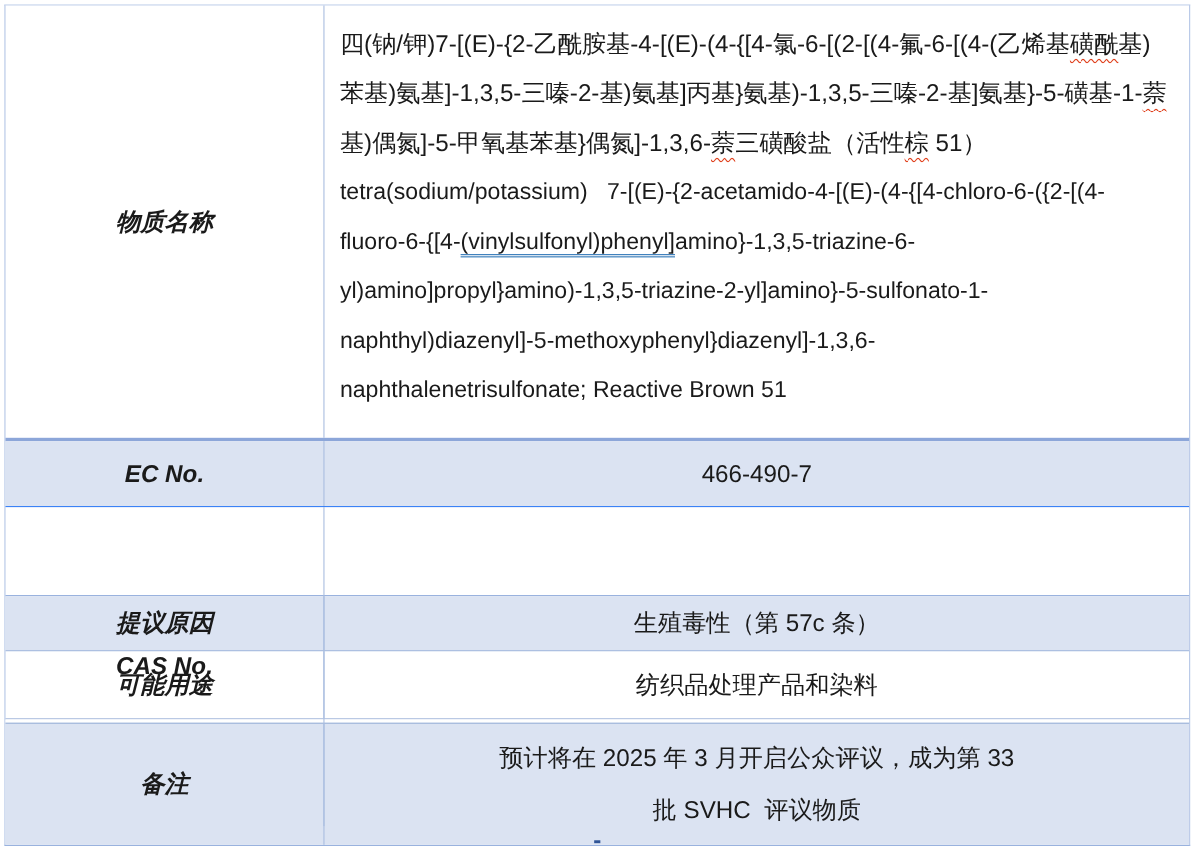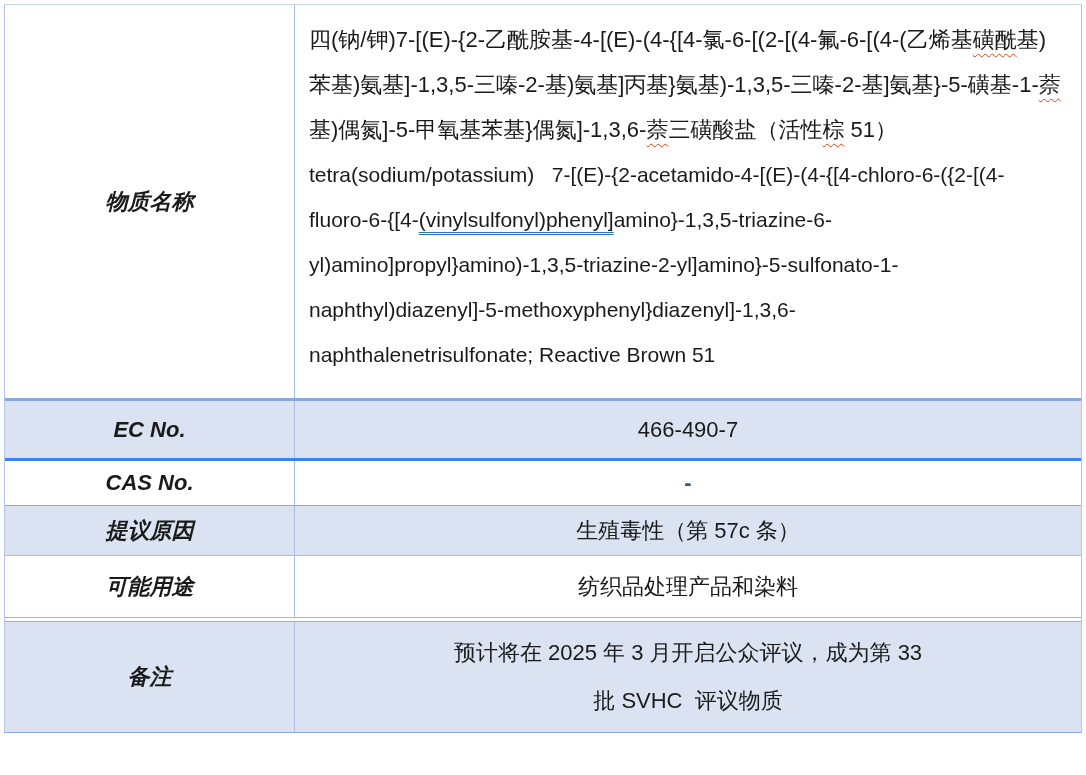--- a/index.html
+++ b/index.html
@@ -29,22 +29,22 @@
     text-align: center;
     font-style: italic;
   }
   .value-cell {
     flex: 1 1 auto;
     display: flex; flex-direction: column;
     align-items: center; justify-content: center;
     font-size: 22px;
   }
   .row-substance { height: 396px; border-bottom: 3px solid #8ca6d9; }
-  .row-ec      { height: 60px; border-bottom: 3px solid #3b82f6; }
-  .row-cas     { height: 45px; border-bottom: 1px solid #8eaadb; }
+  .row-ec      { height: 60px; border-bottom: 1px solid #3b82f6; }
+  .row-cas     { height: 81px; border-bottom: 1px solid #8eaadb; flex-direction: column; }
   .row-reason  { height: 50px; border-bottom: 1px solid #a8bcdf; }
   .row-use     { height: 62px; border-bottom: 1px solid #9db3d9; }
   .row-gap     { height: 3px; background: #ffffff; }
   .row-remark  { height: 111px; border-top: 1px solid #9db3d9; }
 
   .substance-value {
     align-items: stretch; justify-content: flex-start;
     padding: 12px 14px 0 14px;
   }
   .name-line {

